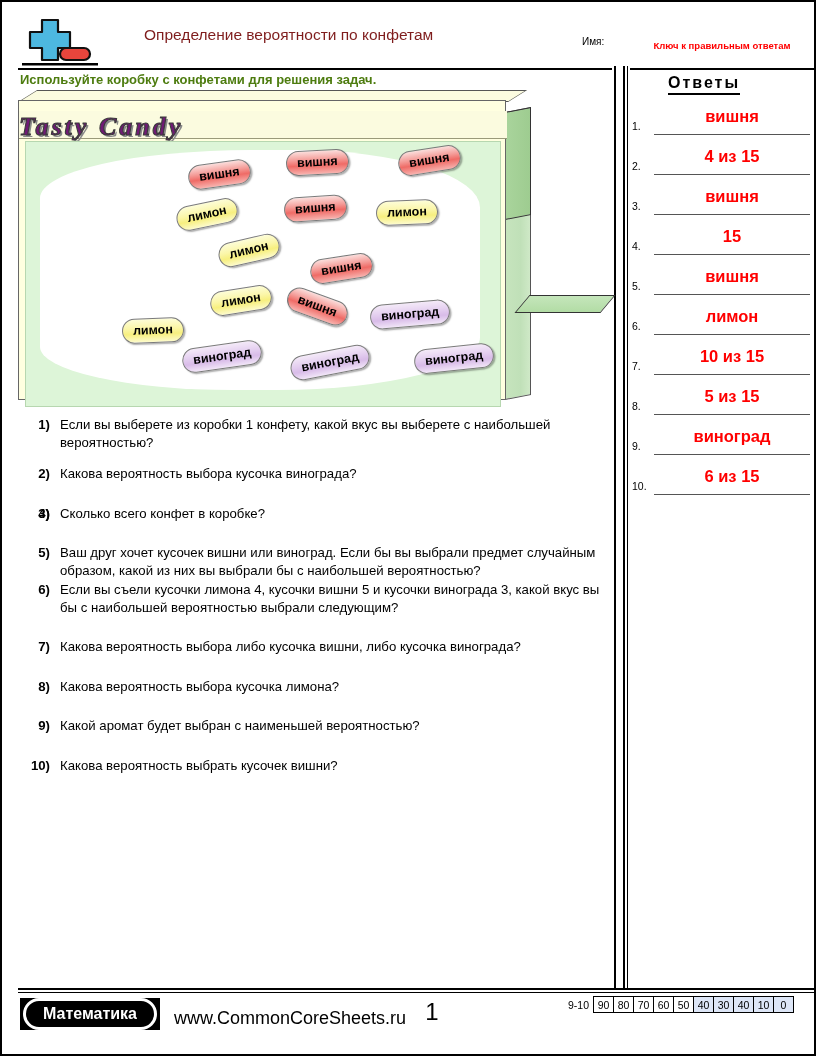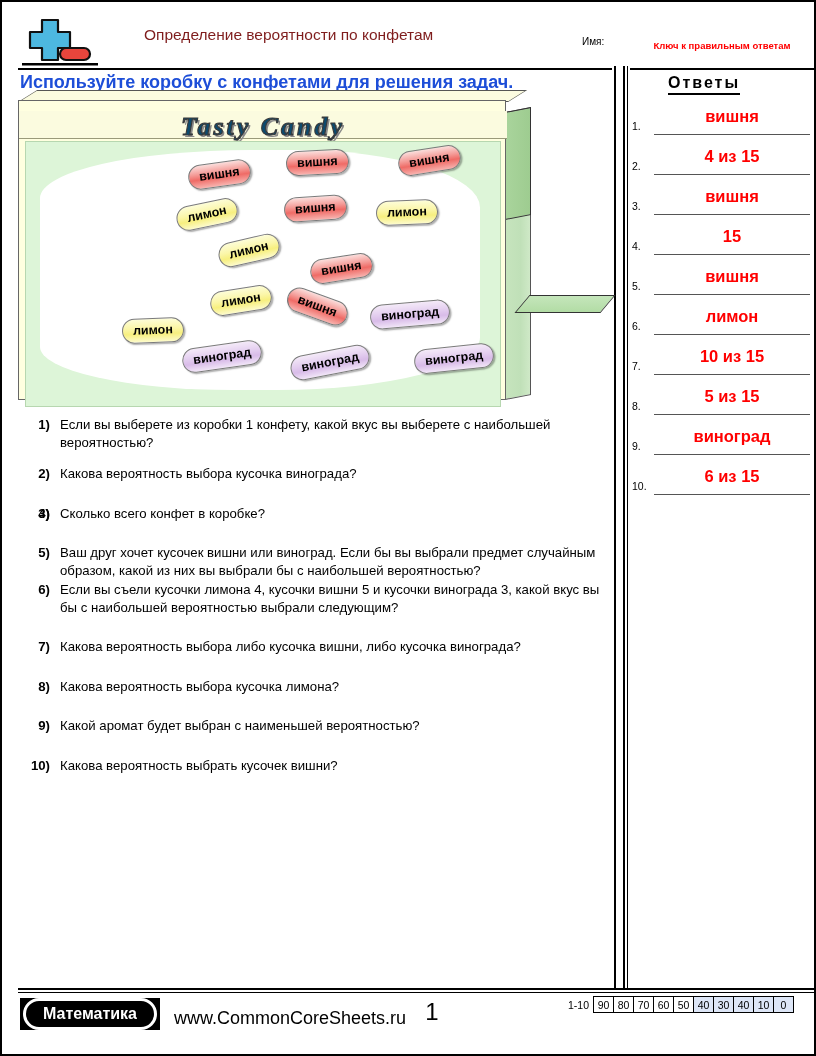--- a/index.html
+++ b/index.html
@@ -95,23 +95,23 @@
     position: absolute;
     left: 625px; top: 64px;
     width: 1px; height: 922px;
     background: #000;
   }
 
   
   #instruction {
     position: absolute;
     left: 18px; top: 70px;
-    font-size: 18px;
-    font-weight: bold;
-    color: #1d4ed8;
+    font-size: 13px;
+    font-weight: bold;
+    color: #4d7c0f;
   }
 
   
   #candybox {
     position: absolute;
     left: 16px; top: 88px;
     width: 530px;
     height: 318px;
   }
   .box-front {
@@ -201,27 +201,27 @@
     height: 18px;
     background: linear-gradient(180deg, #c5e6bb 0%, #b2dca5 100%);
     border: 1.5px solid #333;
     box-sizing: border-box;
     transform: skewX(-40deg);
   }
   .box-title {
     position: absolute;
     left: 0; top: 11px;
     width: 488px;
-    text-align: center;
+    text-align: left;
     font-family: "Liberation Serif", serif;
     font-style: italic;
     font-weight: bold;
     font-size: 26px;
     letter-spacing: 3px;
-    color: #0c4a6e;
+    color: #701a75;
     -webkit-text-stroke: 1.1px #3a3a3a;
     text-shadow: 2px 2px 0 #8a8a8a;
   }
 
   
   .candy {
     position: absolute;
     border-radius: 999px;
     border: 1px solid #7a7a7a;
     font-size: 12.5px;
@@ -515,21 +515,21 @@
 
   <div id="brand">
     <div id="brand-oval">Математика</div>
   </div>
 
   <div id="site">www.CommonCoreSheets.ru</div>
 
   <div id="pagenum">1</div>
 
   <div id="scale">
-    <div id="scale-label">1-10</div>
+    <div id="scale-label">9-10</div>
     <div id="scale-cells" style="display:flex">
         <div class="scale-cell">90</div>
         <div class="scale-cell">80</div>
         <div class="scale-cell">70</div>
         <div class="scale-cell">60</div>
         <div class="scale-cell">50</div>
         <div class="scale-cell hl">40</div>
         <div class="scale-cell hl">30</div>
         <div class="scale-cell hl">40</div>
         <div class="scale-cell hl">10</div>

